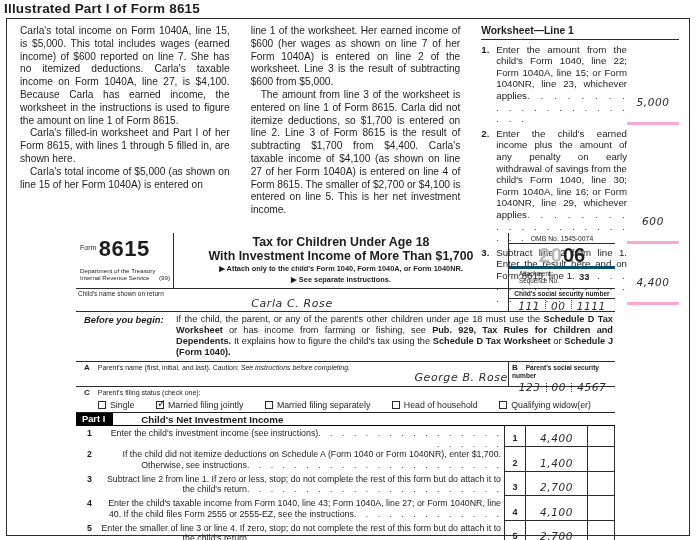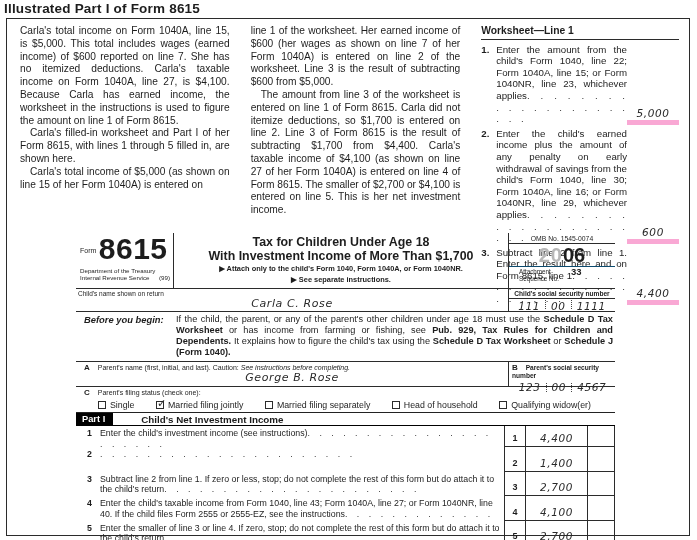--- a/index.html
+++ b/index.html
@@ -18,79 +18,79 @@
   .txtcol { width:212px; font-size:10.2px; line-height:12.8px; text-align:justify; }
   .txtcol p { margin:0; text-indent:10px; }
   .txtcol p.noindent { text-indent:0; }
 
   .worksheet { width:200px; font-size:9.7px; line-height:11.6px; }
   .ws-title { font-weight:bold; font-size:10.3px; border-bottom:1px solid #2b2b2b; padding-bottom:2px; margin-bottom:4px; }
   .ws-item { display:flex; margin-bottom:3px; }
   .ws-num { font-weight:bold; width:15px; flex:none; }
   .ws-text { flex:1; text-align:justify; }
   .ws-valcol { width:52px; flex:none; display:flex; align-items:flex-end; justify-content:center; }
-  .ws-val { width:52px; border-bottom:5px solid #f9a8d4; text-align:center; font-size:10.5px; padding-bottom:0px; }
+  .ws-val { width:52px; border-bottom:3px solid #f9a8d4; text-align:center; font-size:10.5px; padding-bottom:13px; }
   .dots::after { content:".  .  .  .  .  .  .  .  .  .  .  .  .  .  .  .  .  .  .  .  .  ."; letter-spacing:2px; word-spacing:3px; color:#333; }
 
   
   .form8615 { position:absolute; left:69px; top:214px; width:539px; font-size:8.8px; }
 
   .hdr { display:flex; border-bottom:1px solid #2b2b2b; height:56px; }
   .hdr-left { width:98px; border-right:1px solid #2b2b2b; padding:4px 3px 0 4px; }
   .form-word { font-size:7px; vertical-align:6px; }
-  .form-num { font-size:30px; font-weight:bold; letter-spacing:.5px; line-height:24px; }
+  .form-num { font-size:22px; font-weight:bold; letter-spacing:.5px; line-height:24px; }
   .agency { font-size:6.2px; line-height:7.2px; margin-top:6px; }
   .agency-row { display:flex; justify-content:space-between; }
   .hdr-center { flex:1; text-align:center; padding-top:3px; }
   .t1 { font-size:12.4px; font-weight:bold; line-height:13.5px; }
   .attach { font-size:7.4px; font-weight:bold; margin-top:2px; line-height:8.6px; }
   .hdr-right { width:107px; border-left:1px solid #2b2b2b; text-align:center; display:flex; flex-direction:column; }
   .omb { font-size:6.8px; border-bottom:1px solid #2b2b2b; padding:2px 0 1px; }
   .year { font-size:20px; font-weight:bold; line-height:22px; }
   .y20 { color:#b7b7b7; letter-spacing:1px; }
-  .attach-seq { border-top:1px solid #0c4a6e; text-align:left; padding:1px 0 0 10px; font-size:6.3px; line-height:7px; display:flex; align-items:flex-start; gap:12px; }
+  .attach-seq { border-top:3px solid #0c4a6e; text-align:left; padding:1px 0 0 10px; font-size:6.3px; line-height:7px; display:flex; align-items:center; gap:20px; }
   .seq-no { font-size:9.5px; font-weight:bold; line-height:8px; }
 
   .name-row { display:flex; border-bottom:1px solid #2b2b2b; height:23px; }
   .name-cell { flex:1; position:relative; }
   .tiny-label { font-size:6.5px; padding:1px 0 0 2px; }
   .name-val { position:absolute; left:0; right:0; top:8px; text-align:center; font-size:11px; }
   .ssn-cell { width:107px; border-left:1px solid #2b2b2b; }
   .ssn-label { font-size:6.6px; font-weight:bold; text-align:center; border-bottom:1px solid #2b2b2b; padding:1px 0; }
   .ssn-val { display:flex; justify-content:center; font-size:10.5px; padding-top:1px; }
   .ssn-sep { border-left:1.5px dotted #444; height:9px; margin:0 5px; }
 
   .before-row { display:flex; border-bottom:1px solid #2b2b2b; padding:2px 2px 3px 8px; }
   .before-label { width:88px; flex:none; font-weight:bold; font-style:italic; font-size:9.4px; padding-top:0px; }
   .before-text { flex:1; font-size:9.2px; line-height:11px; text-align:justify; padding-left:4px; }
 
   .rowAB { display:flex; border-bottom:1px solid #2b2b2b; height:25px; }
   .a-cell { flex:1; position:relative; padding:1px 0 0 8px; font-size:7px; }
   .cell-letter { font-weight:bold; font-size:8px; margin-right:6px; }
-  .a-val { position:absolute; left:0; right:0; top:9px; text-align:center; font-size:11px; }
+  .a-val { position:absolute; left:0; right:0; top:9px; text-align:right; font-size:11px; }
   .b-cell { width:107px; border-left:1px solid #2b2b2b; font-size:6.6px; padding:1px 2px 0 3px; }
   .b-label { font-weight:bold; }
   .b-val { display:flex; justify-content:center; align-items:center; font-size:10.5px; padding-top:2px; }
 
   .rowC { border-bottom:1.5px solid #222; padding:1px 0 2px 8px; font-size:7px; }
   .cb-row { display:flex; align-items:center; padding:3px 24px 0 14px; justify-content:space-between; }
   .cb-item { display:flex; align-items:center; gap:4px; font-size:8.8px; }
   .cb { width:8px; height:8px; border:1px solid #2b2b2b; position:relative; flex:none; }
   .cb .mark { position:absolute; left:0px; top:-5px; font-size:11px; font-weight:bold; }
 
   .part-bar { display:flex; align-items:center; border-bottom:1.5px solid #000; height:13px; }
   .part-label { background:#000; color:#fff; font-weight:bold; font-size:9.3px; padding:1px 8px 1px 6px; }
   .part-title { font-weight:bold; font-size:9.8px; margin-left:28px; }
 
   .lines { border-bottom:2px solid #000; }
   .frow { display:flex; align-items:stretch; overflow:hidden; }
   .frow.h1 { height:21px; } .frow.h2 { height:24.5px; }
   .desc { flex:1; padding:2px 3px 0 0; overflow:hidden; display:flex; line-height:10.6px; }
   .dnum { width:24px; flex:none; font-weight:bold; padding-left:11px; }
-  .dtext { flex:1; }
+  .dtext { flex:1;text-align:right; }
   .cnum { width:21px; flex:none; border-left:1px solid #2b2b2b; border-bottom:1px solid #2b2b2b; display:flex; align-items:flex-end; justify-content:center; font-weight:bold; font-size:9px; padding-bottom:3px; }
   .camt { width:62px; flex:none; border-left:1px solid #2b2b2b; border-bottom:1px solid #2b2b2b; display:flex; align-items:flex-end; justify-content:center; padding-bottom:2px; font-size:10.5px; }
   .ccents { width:28px; flex:none; border-left:1px solid #2b2b2b; border-right:1px solid #2b2b2b; border-bottom:1px solid #2b2b2b; }
 </style>
 </head>
 <body>
 
 <div class="page-title">Illustrated Part I of Form 8615</div>
 
 <div class="outer-box">
@@ -273,21 +273,21 @@
         <div class="cnum">1</div>
         <div class="camt">
             <span class="hand">4,400</span>
           </div>
         <div class="ccents"></div>
       </div>
 
       <div class="frow h2">
         <div class="desc">
           <span class="dnum">2</span>
-          <span class="dtext"><span class="dots"></span></span>
+          <span class="dtext"><span>If the child did not itemize deductions on Schedule A (Form 1040 or Form 1040NR), enter $1,700. Otherwise, see instructions</span><span class="dots"></span></span>
         </div>
         <div class="cnum">2</div>
         <div class="camt">
             <span class="hand">1,400</span>
           </div>
         <div class="ccents"></div>
       </div>
 
       <div class="frow h2">
         <div class="desc">

